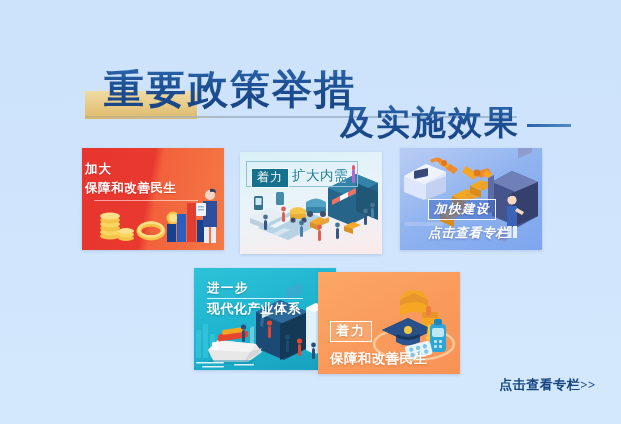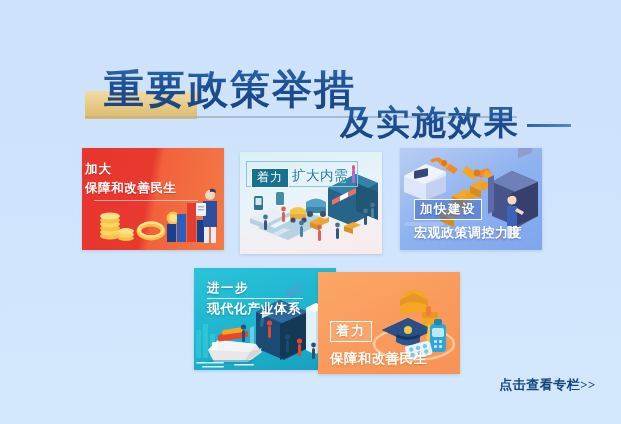--- a/index.html
+++ b/index.html
@@ -67,21 +67,21 @@
     background:linear-gradient(168deg,#d9f0f7 0%,#e9f4fa 45%,#fbeaea 100%);}
   #card-2 .card-text{left:11px;top:14px;}
   #card-2 .tagbox{background:#15718e;color:#fff;font-size:12px;letter-spacing:1px;}
   #card-2 .l2{display:inline-block;color:#18799a;font-size:13.5px;letter-spacing:.5px;
     margin-left:3px;vertical-align:1px;text-shadow:0 1px 0 rgba(255,255,255,.8);}
   #card-2 .tagframe{position:absolute;left:6px;top:9px;width:110px;height:24px;border:1.3px solid #8fc2d4;}
 
   
   #card-3{left:400px;top:148px;width:142px;height:102px;
     background:linear-gradient(150deg,#b9cdf4 0%,#8fb3ef 48%,#7ea6ee 100%);}
-  #card-3 .card-text{left:14px;top:50px;color:#fff;text-shadow:0 1px 2px rgba(40,60,130,.45);}
+  #card-3 .card-text{left:28px;top:50px;color:#fff;text-shadow:0 1px 2px rgba(40,60,130,.45);font-style:italic;}
   #card-3 .tagbox{background:rgba(63,106,196,.55);font-size:12.5px;letter-spacing:1.5px;}
   #card-3 .l2{font-size:13px;letter-spacing:.5px;margin-top:5px;}
 
   
   #card-4{left:162px;top:268px;width:142px;height:102px;
     background:linear-gradient(160deg,#2cc3d8 0%,#1fb4cf 50%,#17a0bd 100%);margin-left:32px;}
   #card-4 .card-text{left:13px;top:12px;color:#fff;text-shadow:0 1px 2px rgba(10,80,100,.4);}
   #card-4 .l1{font-size:12.5px;letter-spacing:1.5px;}
   #card-4 .l2{font-size:13px;letter-spacing:.4px;margin-top:5px;}
   #card-4 .underline{position:absolute;left:13px;top:30px;width:96px;height:1.2px;background:rgba(255,255,255,.8);}
@@ -256,21 +256,21 @@
             <rect x="107.5" y="78" width="4" height="12" fill="#e9eefb"></rect>
             <rect x="113" y="78" width="4" height="12" fill="#e9eefb"></rect>
             <path d="M117 60 l7 4 l-2 3 l-7 -4 z" fill="#f7d9bf"></path>
           </g>
           <rect x="4" y="74" width="40" height="4" rx="2" fill="#ffffff" opacity=".18"></rect>
         </g>
       </svg>
     </div>
     <div class="card-text">
       <span class="ct-line"><span class="tagbox">加快建设</span></span>
-      <span class="ct-line l2">宏观政策调控力度</span>
+      <span class="ct-line l2">点击查看专栏</span>
     </div>
   </div>
 
   <div class="card" id="card-4">
     <div class="card-art">
       <svg width="142" height="102" viewBox="0 0 142 102" aria-hidden="true">
         <g>
           <rect x="2" y="62" width="5" height="28" fill="#3fd0e0" opacity=".5"></rect>
           <rect x="9" y="56" width="5" height="34" fill="#3fd0e0" opacity=".5"></rect>
           <rect x="16" y="66" width="5" height="24" fill="#3fd0e0" opacity=".5"></rect>

